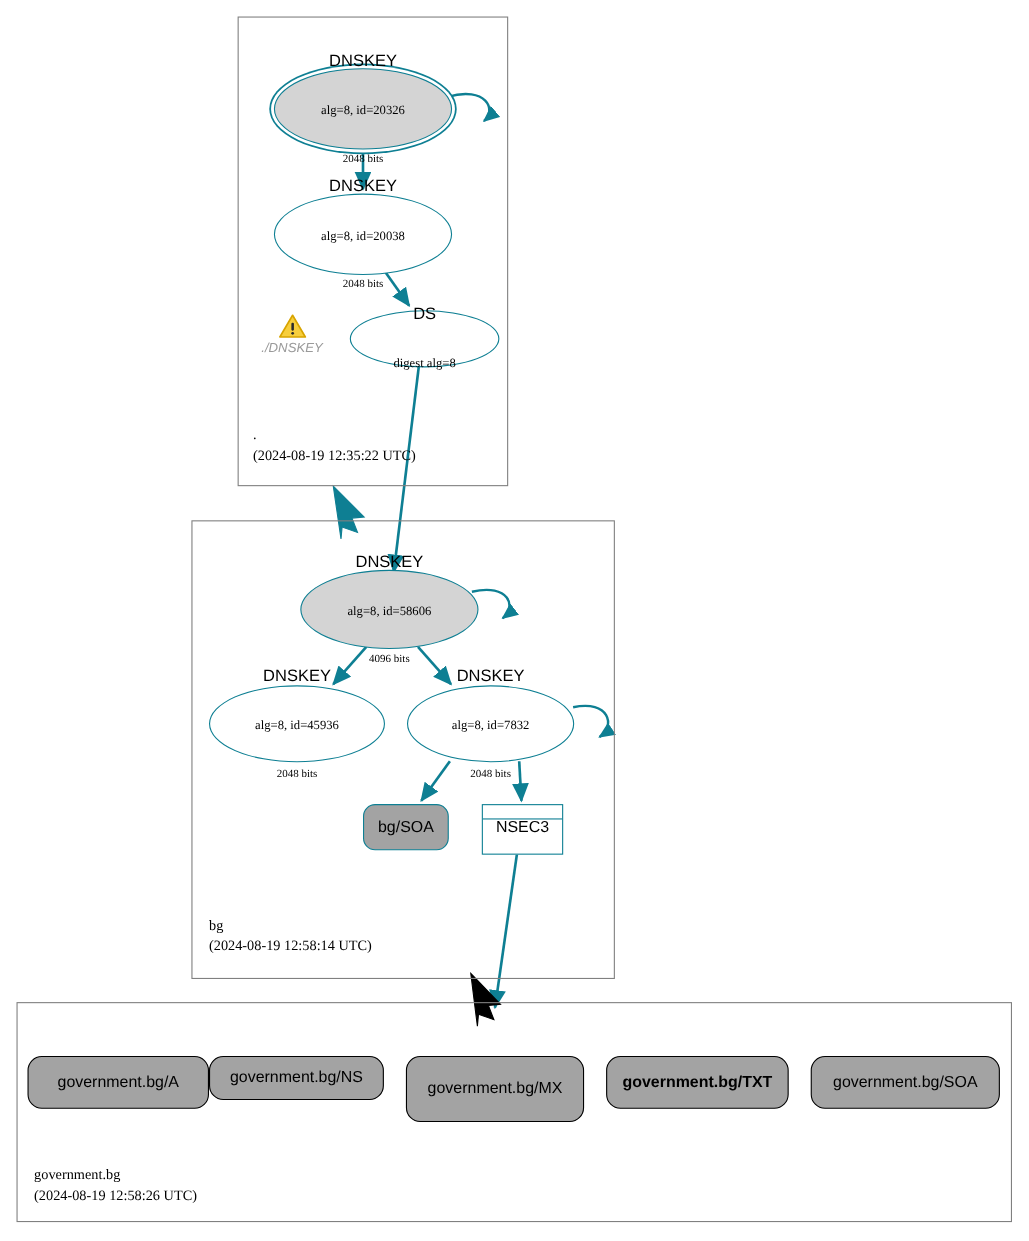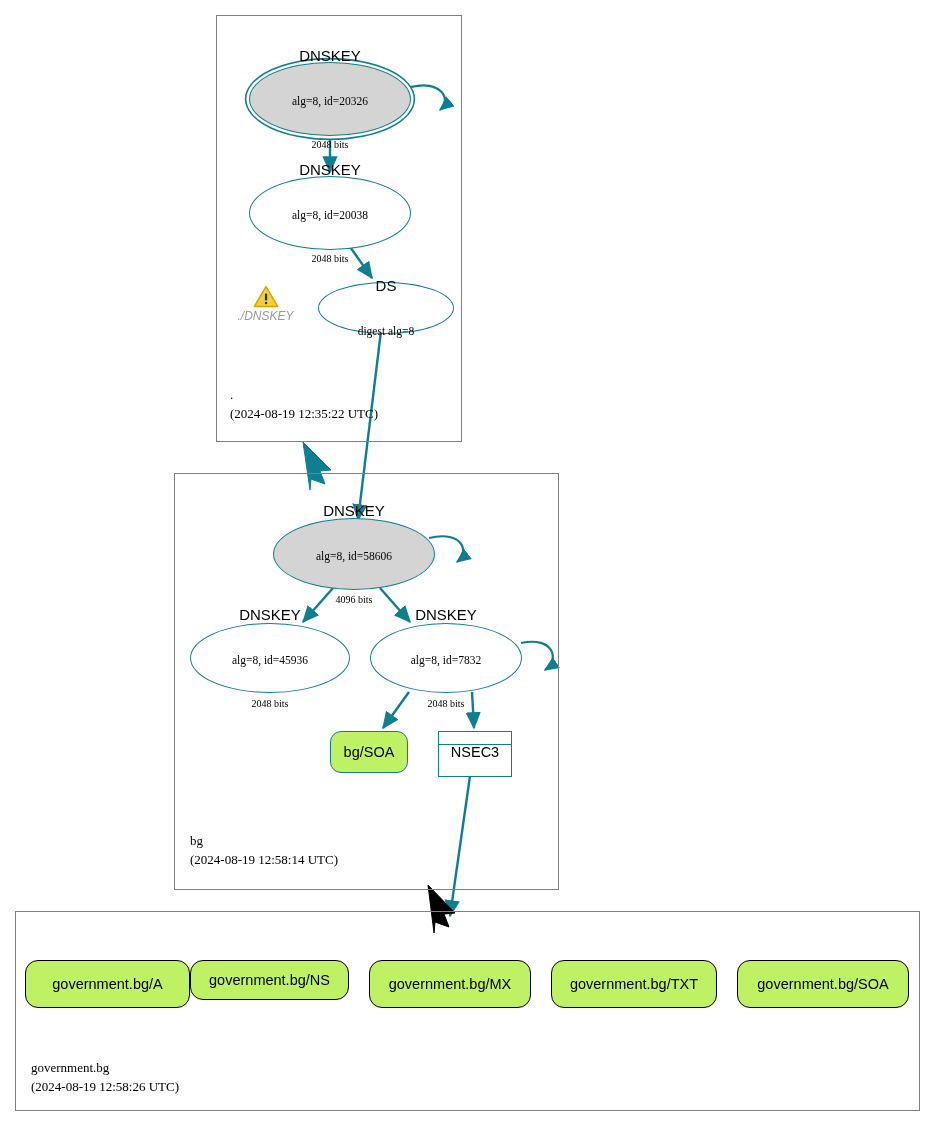--- a/index.html
+++ b/index.html
@@ -72,21 +72,21 @@
   }
   .ellipse.filled { background: #d4d4d4; }
   .ellipse.dbl {
     box-shadow: 0 0 0 2.6px #ffffff, 0 0 0 4.2px #0e7f93;
   }
 
   
   .rrset {
     border: 1.7px solid #0e7f93;
     border-radius: 11px;
-    background: #bef264;
+    background: #a3a3a3;
   }
   .rrset.black {
     border: 1.9px solid #000000;
     border-radius: 13px;
   }
   .rrset .t1 {
     font-family: "Liberation Sans", sans-serif;
     font-size: 14.5px;
   }
 
@@ -265,23 +265,23 @@
 </div>
 
 <div class="node rrset black" style="left:25px; top:960px; width:165px; height:48px;">
   <span class="t1">government.bg/A</span>
 </div>
 
 <div class="node rrset black" style="left:190px; top:960px; width:159px; height:40px;">
   <span class="t1">government.bg/NS</span>
 </div>
 
-<div class="node rrset black" style="left:369px; top:960px; width:162px; height:48px;">
+<div class="node rrset black" style="left:369px; top:960px; width:162px; height:60px;">
   <span class="t1">government.bg/MX</span>
 </div>
 
-<div class="node rrset black" style="left:551px; top:960px; width:166px; height:48px;">
+<div class="node rrset black" style="left:551px; top:960px; width:166px; height:48px;font-weight:bold;">
   <span class="t1">government.bg/TXT</span>
 </div>
 
 <div class="node rrset black" style="left:737px; top:960px; width:172px; height:48px;">
   <span class="t1">government.bg/SOA</span>
 </div>
 
 </body></html>

